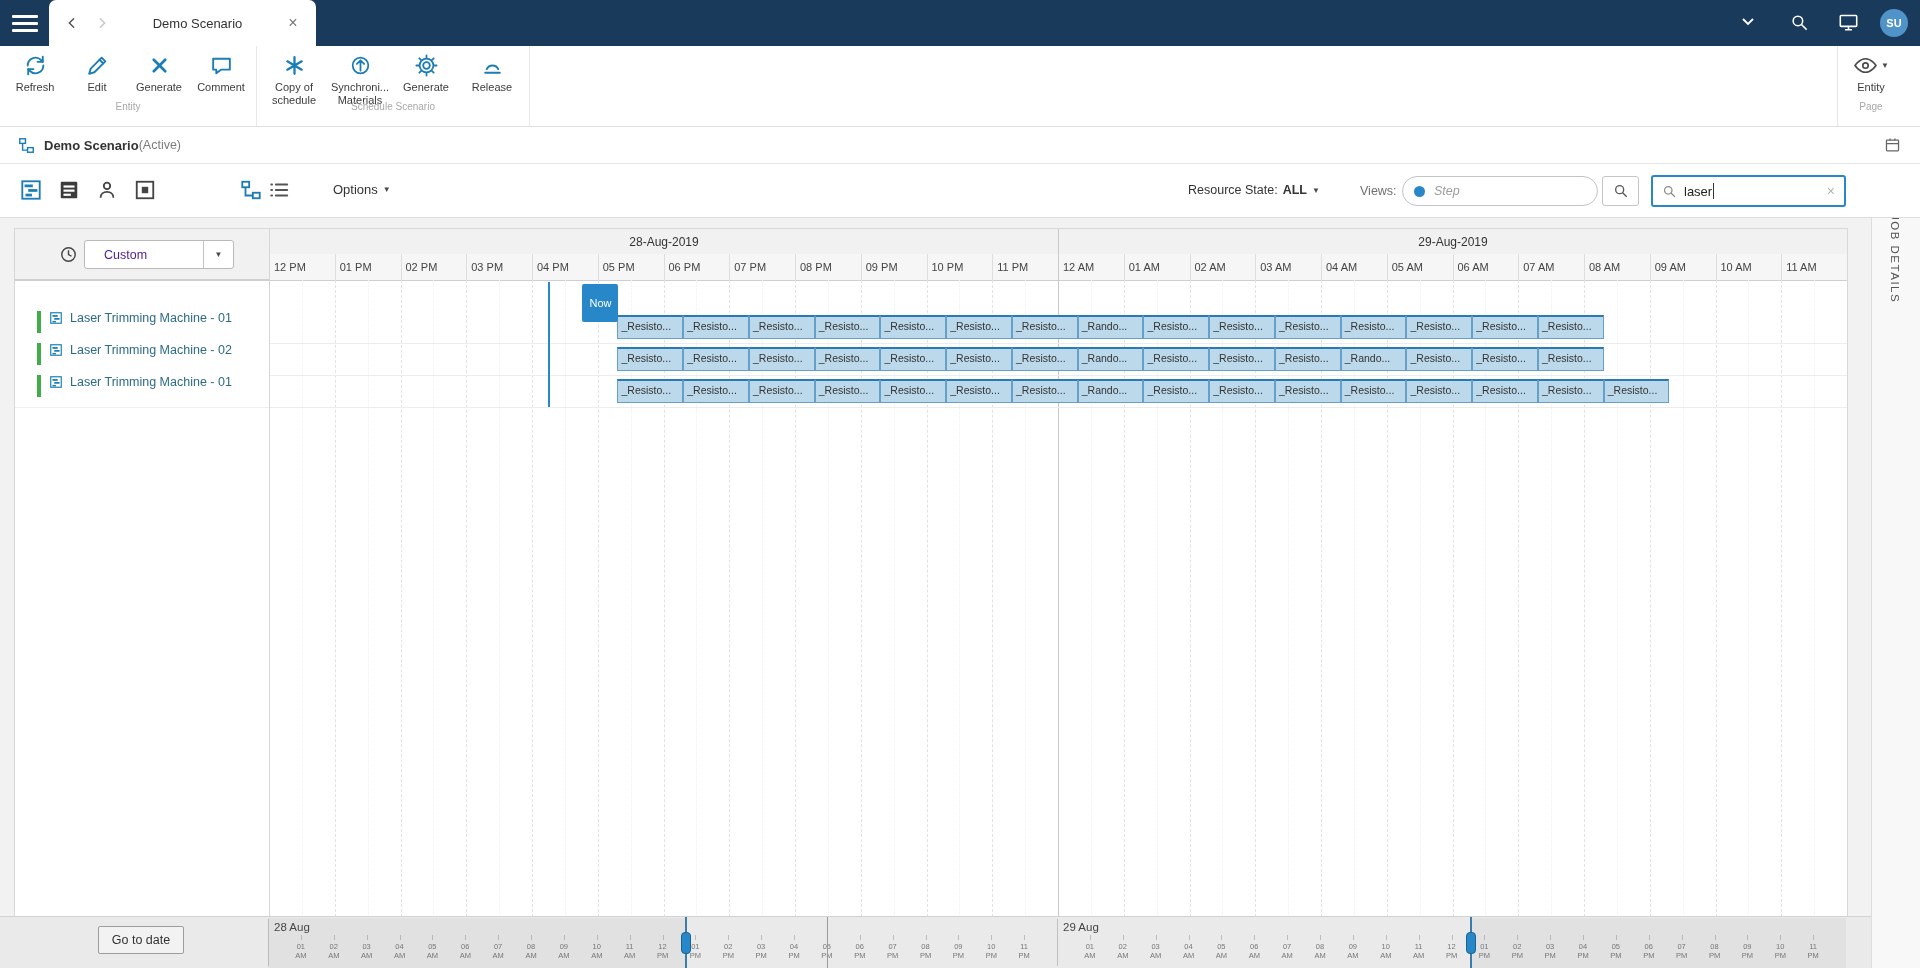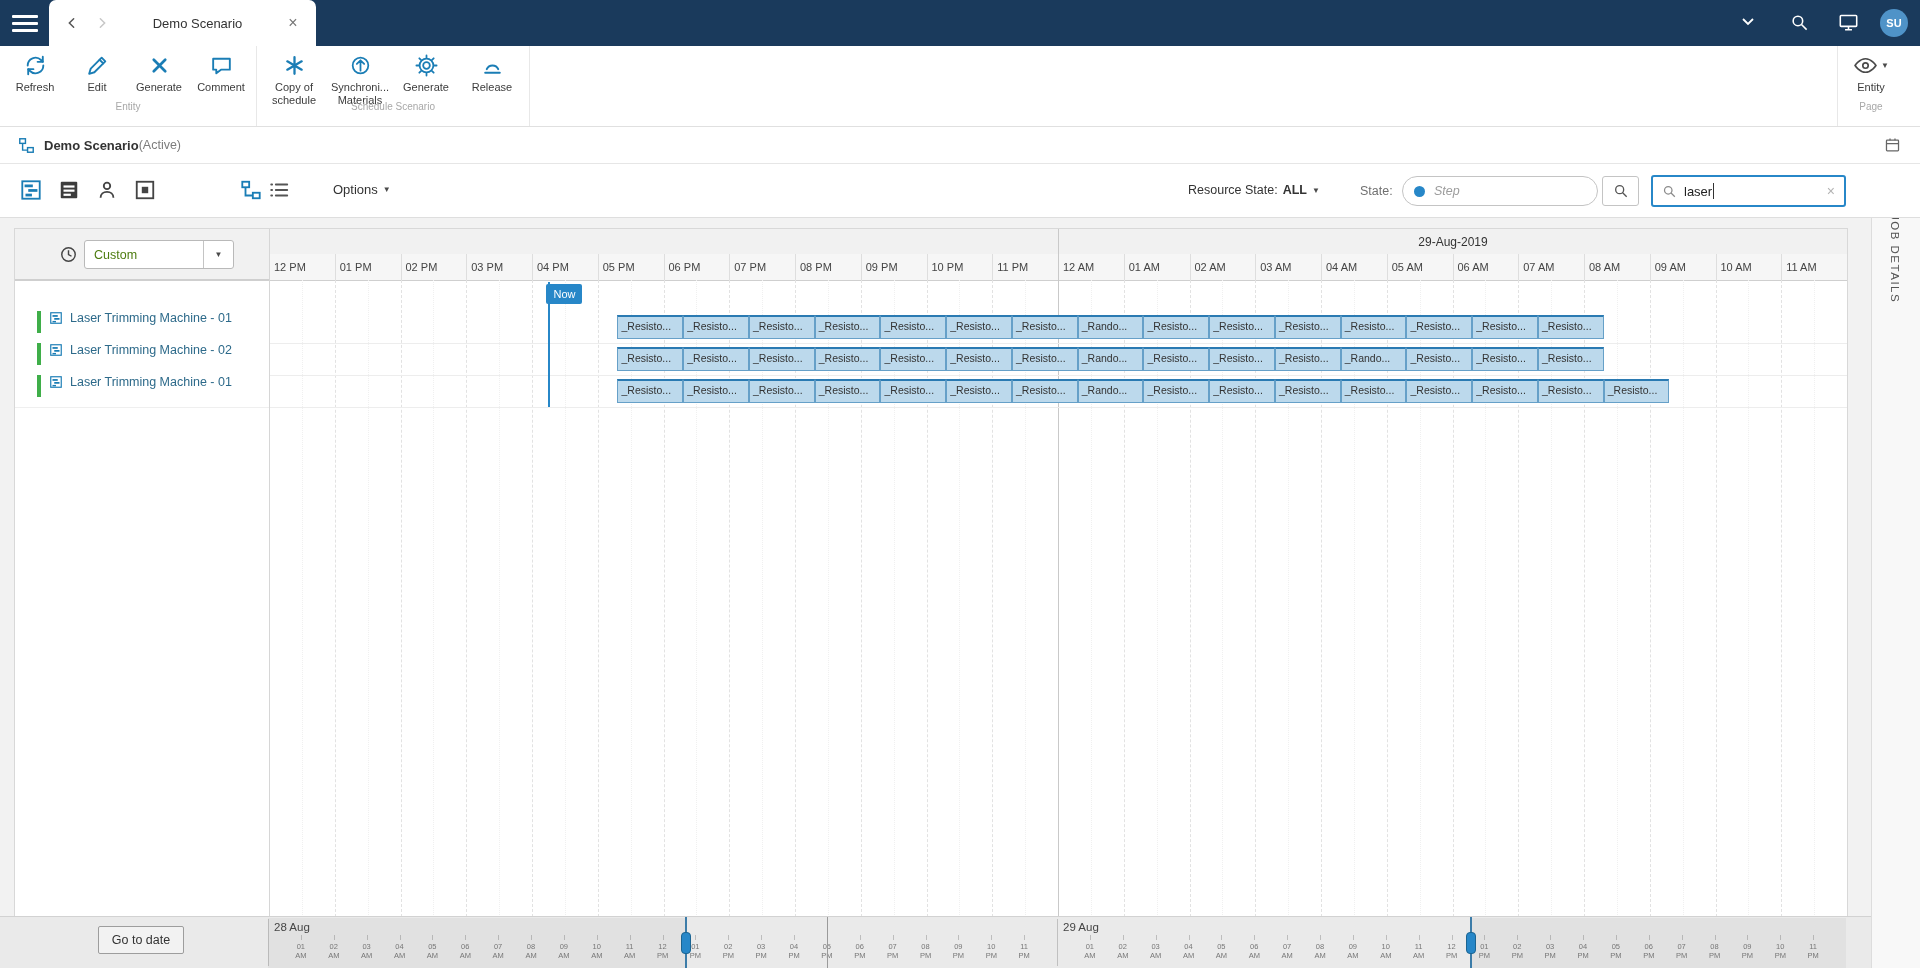--- a/index.html
+++ b/index.html
@@ -60,40 +60,40 @@
 
   
   .main{position:absolute;left:14px;top:228px;width:1832px;height:688px;background:#fff;border:1px solid #d8d8d8;box-sizing:content-box;overflow:hidden;}
   .date-row{position:absolute;top:0;left:0;width:100%;height:25px;background:#f1f1f1;border-bottom:1px solid #dcdcdc;}
   .date-cell{position:absolute;top:0;height:25px;border-left:1px solid #d2d2d2;display:flex;align-items:center;justify-content:center;font-size:12px;color:#333;box-sizing:border-box;}
   .hour-row{position:absolute;top:25px;left:0;width:100%;height:26px;background:#f6f6f6;border-bottom:1px solid #cfcfcf;}
   .hour-cell{position:absolute;top:0;height:26px;border-left:1px solid #dedede;font-size:11px;color:#444;line-height:26px;padding-left:4px;box-sizing:border-box;overflow:hidden;white-space:nowrap;}
   .panel-header{position:absolute;left:0;top:0;width:254px;height:51px;background:#f1f1f1;border-bottom:1px solid #cfcfcf;z-index:6;box-sizing:border-box;}
   .clock{position:absolute;left:44px;top:16px;}
   .custom-btn{position:absolute;left:69px;top:11px;width:150px;height:29px;background:#fff;border:1px solid #b9b9b9;border-radius:3px;display:flex;align-items:center;box-sizing:border-box;cursor:pointer;}
-  .custom-text{padding-left:9px;font-size:12.5px;color:#4d7c0f;flex:1;}
+  .custom-text{padding-left:19px;font-size:12.5px;color:#4c1d95;flex:1;}
   .custom-caret{width:29px;height:100%;border-left:1px solid #c4c4c4;display:flex;align-items:center;justify-content:center;}
   .panel-vline{position:absolute;left:254px;top:0;bottom:0;width:1px;background:#d6d6d6;z-index:5;}
   .gl{position:absolute;top:51px;bottom:0;width:0;}
   .gl.hour{border-left:1px dashed #e2e2e2;}
   .gl.half{border-left:1px dotted #f0f0f0;}
   .gl.day{border-left:1px solid #c9c9c9;top:0;}
   .group-row{position:absolute;top:51px;left:0;width:100%;height:31px;border-bottom:1px solid #e9e9e9;display:flex;align-items:center;z-index:3;}
   .chev{margin-left:12px;cursor:pointer;}
   .doc-icon{margin-left:5px;}
   .group-label{margin-left:6px;font-size:12.5px;font-weight:bold;color:#1f1f1f;white-space:nowrap;}
   .tree-row{position:absolute;left:0;width:254px;height:32px;border-bottom:1px solid #efefef;display:flex;background:#fff;z-index:4;cursor:pointer;}
   .green-bar{margin-left:22px;width:4px;height:22px;background:#3fae49;}
   .machine-icon{margin-left:8px;}
   .tree-label{margin-left:7px;font-size:12.5px;color:#2d6a8a;white-space:nowrap;}
   .chart-row{position:absolute;left:0;width:100%;height:32px;border-bottom:1px solid #ededed;z-index:2;}
   .bar{position:absolute;top:4px;height:24px;box-sizing:border-box;background:#bcd9ec;border:1px solid #66a0c8;border-top:2px solid #2a7ab2;font-size:10.5px;color:#333;line-height:19px;padding:0 3px;overflow:hidden;white-space:nowrap;cursor:pointer;}
   #summary-bar{position:absolute;top:63px;height:5px;background:#8f8f8f;z-index:3;}
   #now-line{position:absolute;top:53px;height:125px;width:2px;background:#2787c8;z-index:6;}
-  #now-badge{position:absolute;top:55px;z-index:7;background:#2787c8;color:#fff;font-size:11px;padding:4px 7px;border-radius:2px;}
+  #now-badge{position:absolute;top:55px;z-index:7;background:#2787c8;color:#fff;font-size:11px;padding:13px 7px;border-radius:2px;margin-left:36px;}
 
   
   .overview{position:absolute;left:0;top:916px;width:1871px;height:52px;background:#eaeaea;border-top:1px solid #d2d2d2;box-sizing:border-box;z-index:10;}
   .goto-btn{position:absolute;left:98px;top:9px;width:86px;height:28px;border:1px solid #9d9d9d;background:#f2f2f2;font-size:12.5px;color:#333;border-radius:2px;display:flex;align-items:center;justify-content:center;cursor:pointer;box-sizing:border-box;}
   .ov-day{position:absolute;top:4px;font-size:11.5px;color:#444;white-space:nowrap;}
   .ov-tick{position:absolute;top:25px;width:24px;text-align:center;font-size:7.5px;line-height:1.25;color:#777;white-space:pre-line;}
   .ov-tickline{position:absolute;top:18px;height:5px;width:1px;background:#bdbdbd;}
   .ov-dayline{position:absolute;top:2px;bottom:2px;width:1px;background:#c0c0c0;}
   .ov-shade{position:absolute;top:1px;bottom:0;background:rgba(110,110,110,0.07);}
   .ov-handle-line{position:absolute;top:0;bottom:0;width:2px;background:#3c7ca8;}
@@ -286,21 +286,21 @@
     </span>
     <span class="options">
       <span>Options</span>
       <span class="caret">▼</span>
     </span>
     <span class="res-state">
       <span>Resource State:</span>
       <b>ALL</b>
       <span class="caret">▼</span>
     </span>
-    <span class="step-label">State:</span>
+    <span class="step-label">Views:</span>
     <div class="step-box">
       <span class="step-dot"></span>
       <span class="step-ph">Step</span>
     </div>
     <div class="mag-btn">
       <svg width="16" height="16" viewBox="0 0 24 24" fill="none" stroke="#555" stroke-width="2">
           <circle cx="10" cy="10" r="6"></circle>
           <path d="M14.5 14.5L20.5 20.5"></path>
         </svg>
     </div>
@@ -319,20 +319,21 @@
     <span class="strip-icon">
       <svg width="17" height="17" viewBox="0 0 24 24" fill="none" stroke="#1a7db5" stroke-width="2.2" stroke-linecap="round">
           <path d="M13.5 6l-5.5 6 5.5 6M19.5 6L14 12l5.5 6"></path>
         </svg>
     </span>
     <span class="strip-title">JOB DETAILS</span>
   </div>
 
   <div class="main">
     <div class="date-row" id="date-row">
+        <div class="date-cell" style="left: 254px; width: 789px;">28-Aug-2019</div>
         <div class="date-cell" style="left: 1043px; width: 789px;">29-Aug-2019</div>
       </div>
     <div class="hour-row" id="hour-row">
         <div class="hour-cell" style="left: 254px; width: 65.75px;">12 PM</div>
         <div class="hour-cell" style="left: 319.75px; width: 65.75px;">01 PM</div>
         <div class="hour-cell" style="left: 385.5px; width: 65.75px;">02 PM</div>
         <div class="hour-cell" style="left: 451.25px; width: 65.75px;">03 PM</div>
         <div class="hour-cell" style="left: 517px; width: 65.75px;">04 PM</div>
         <div class="hour-cell" style="left: 582.75px; width: 65.75px;">05 PM</div>
         <div class="hour-cell" style="left: 648.5px; width: 65.75px;">06 PM</div>

